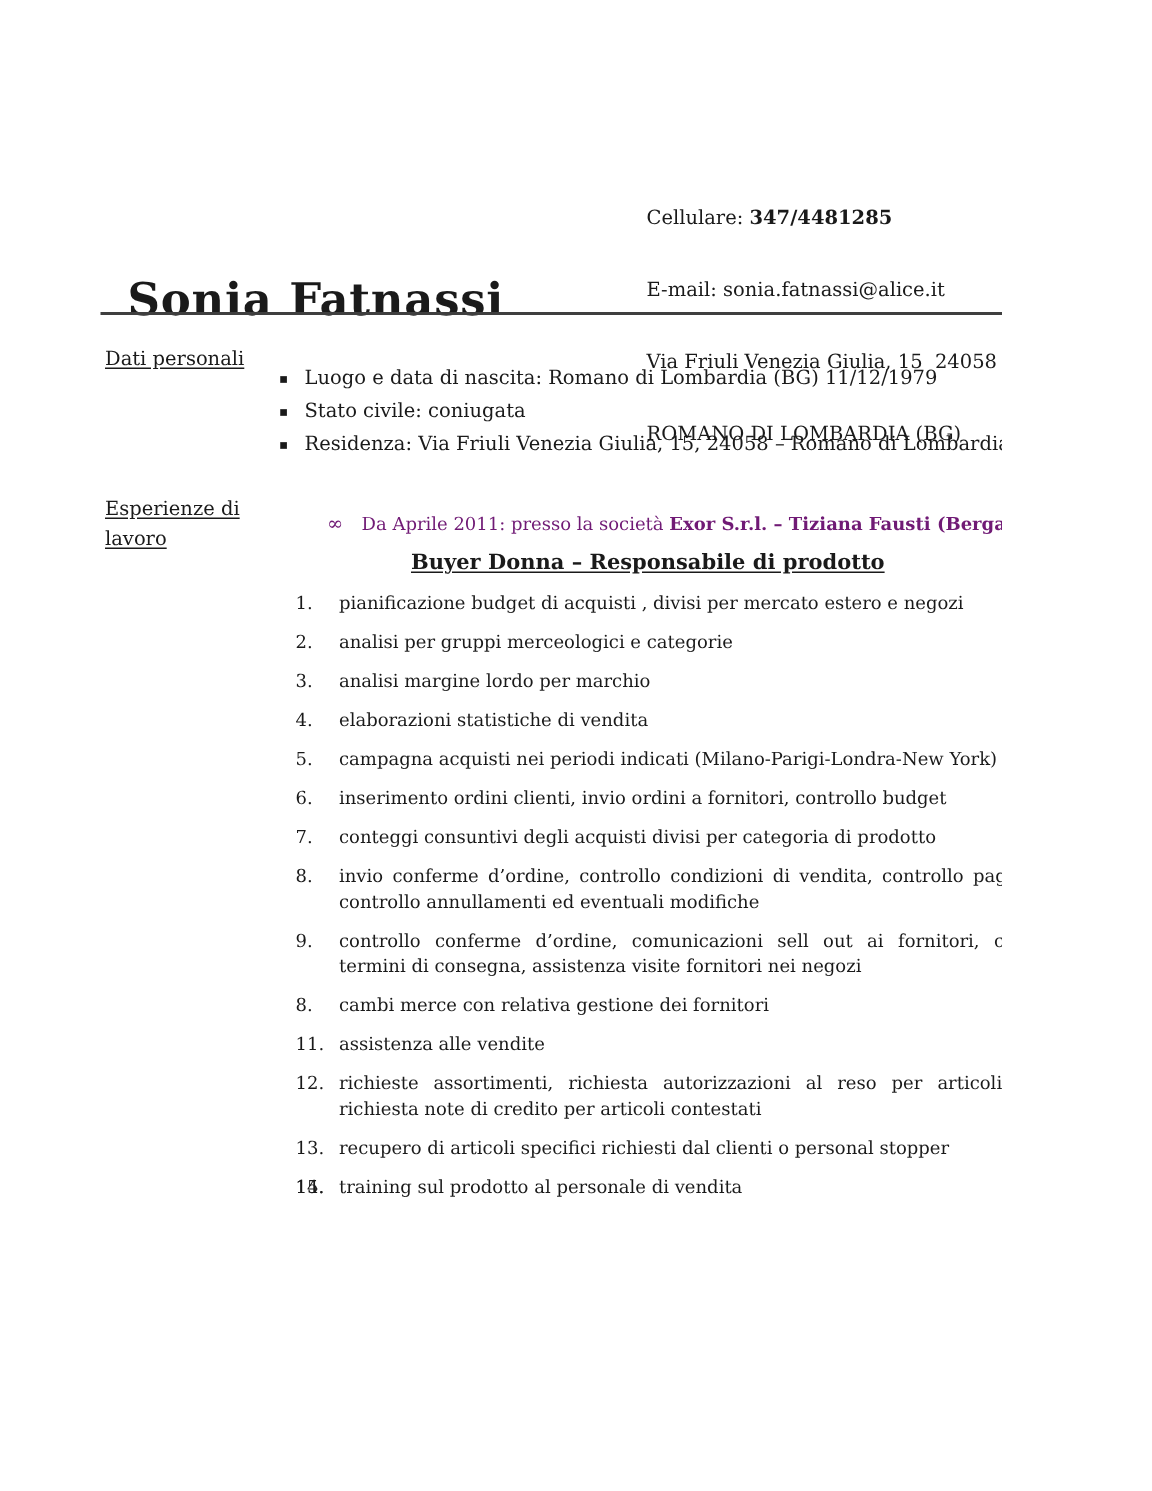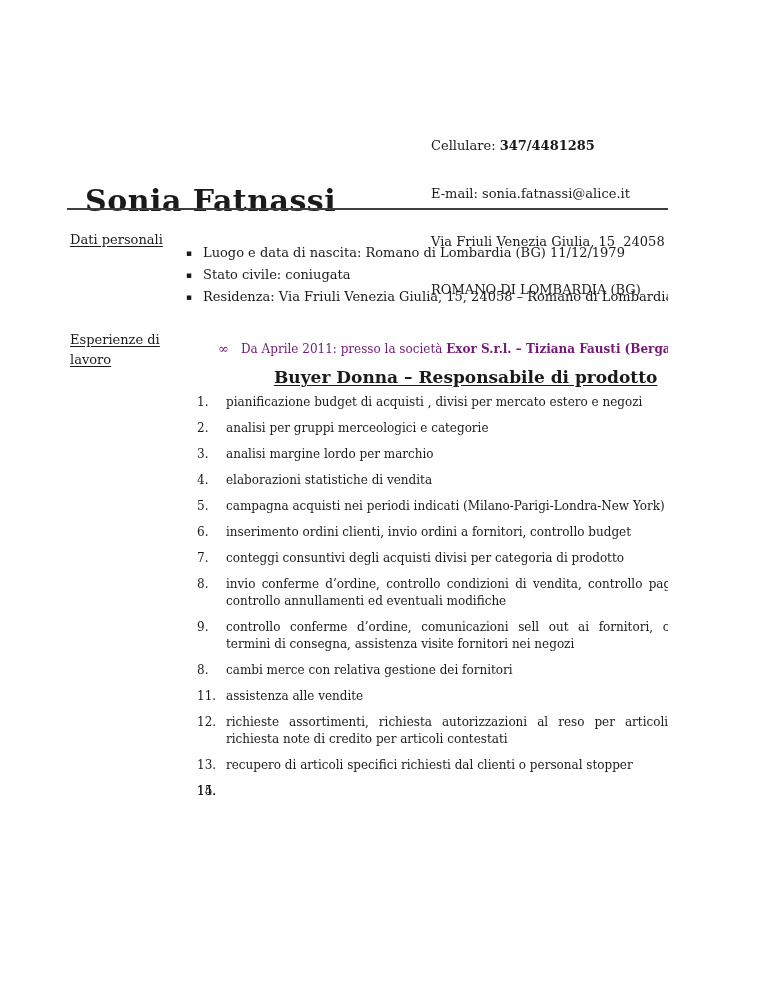--- a/index.html
+++ b/index.html
@@ -34,21 +34,21 @@
   .dati-list .sq { font-size:9px; line-height:16px; width:17px; flex:0 0 17px; }
 
   
   .period-line { position:absolute; left:218px; top:341px; font-size:12px; color:#701a75; line-height:16px; white-space:nowrap; }
   .period-line .inf { display:inline-block; width:23px; font-size:13px; }
   .period-line b { font-weight:bold; }
 
   
   .role {
     position:absolute; left:274px; top:367px;
-    font-size:17px; font-weight:bold;
+    font-size:14px; font-weight:bold;
     text-decoration:underline; text-underline-offset:2px;
   }
 
   
   .duties { position:absolute; left:197px; top:394px; width:520px; margin:0; padding:0; list-style:none; font-size:12px; }
   .duties li { position:relative; padding-left:29px; text-align:justify; line-height:17px; margin-bottom:9px; }
   .duties .num { position:absolute; left:0; top:0; text-align:left; }
 </style>
 </head>
 <body>
@@ -97,16 +97,16 @@
     <li><span class="num">5.</span><span class="txt">campagna acquisti nei periodi indicati (Milano-Parigi-Londra-New York)</span></li>
     <li><span class="num">6.</span><span class="txt">inserimento ordini clienti, invio ordini a fornitori, controllo budget</span></li>
     <li><span class="num">7.</span><span class="txt">conteggi consuntivi degli acquisti divisi per categoria di prodotto</span></li>
     <li><span class="num">8.</span><span class="txt">invio conferme d’ordine, controllo condizioni di vendita, controllo pagamenti, controllo annullamenti ed eventuali modifiche</span></li>
     <li><span class="num">9.</span><span class="txt">controllo conferme d’ordine, comunicazioni sell out ai fornitori, controllo termini di consegna, assistenza visite fornitori nei negozi</span></li>
     <li><span class="num">8.</span><span class="txt">cambi merce con relativa gestione dei fornitori</span></li>
     <li><span class="num">11.</span><span class="txt">assistenza alle vendite</span></li>
     <li><span class="num">12.</span><span class="txt">richieste assortimenti, richiesta autorizzazioni al reso per articoli fallati, richiesta note di credito per articoli contestati</span></li>
     <li><span class="num">13.</span><span class="txt">recupero di articoli specifici richiesti dal clienti o personal stopper</span></li>
     <li><span class="num">14.</span></li>
-    <li><span class="num">15.</span></li>
+    <li><span class="num">15.</span><span class="txt">training sul prodotto al personale di vendita</span></li>
   </ol>
 
 </div>
 
 </body></html>

